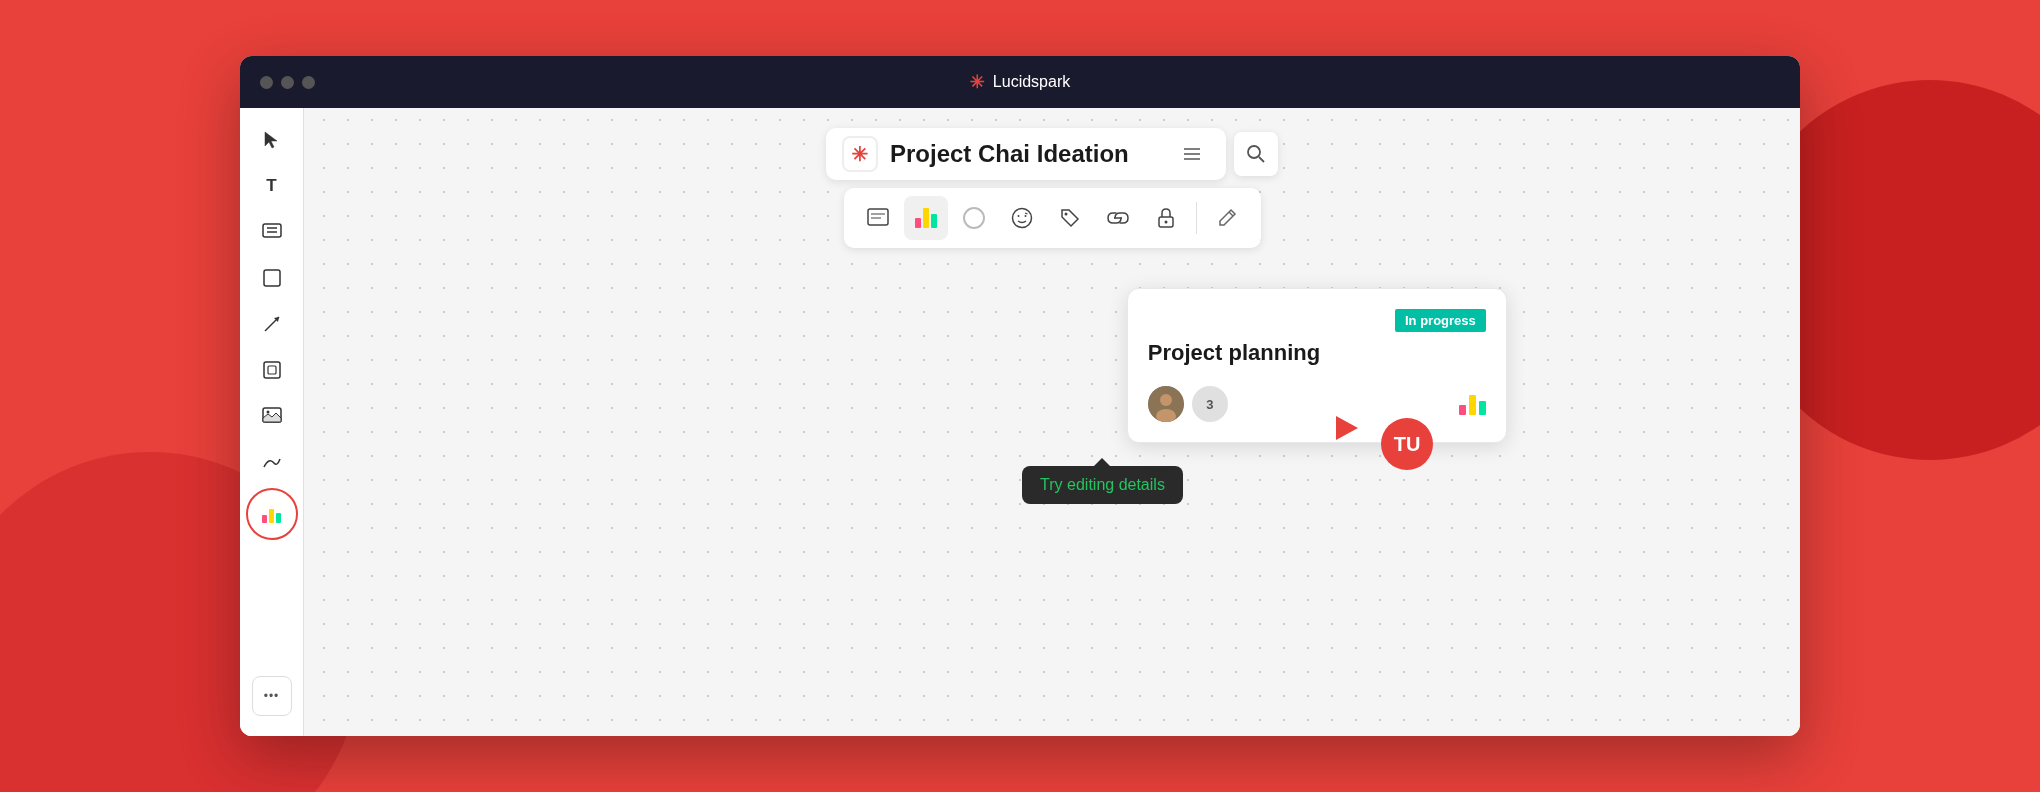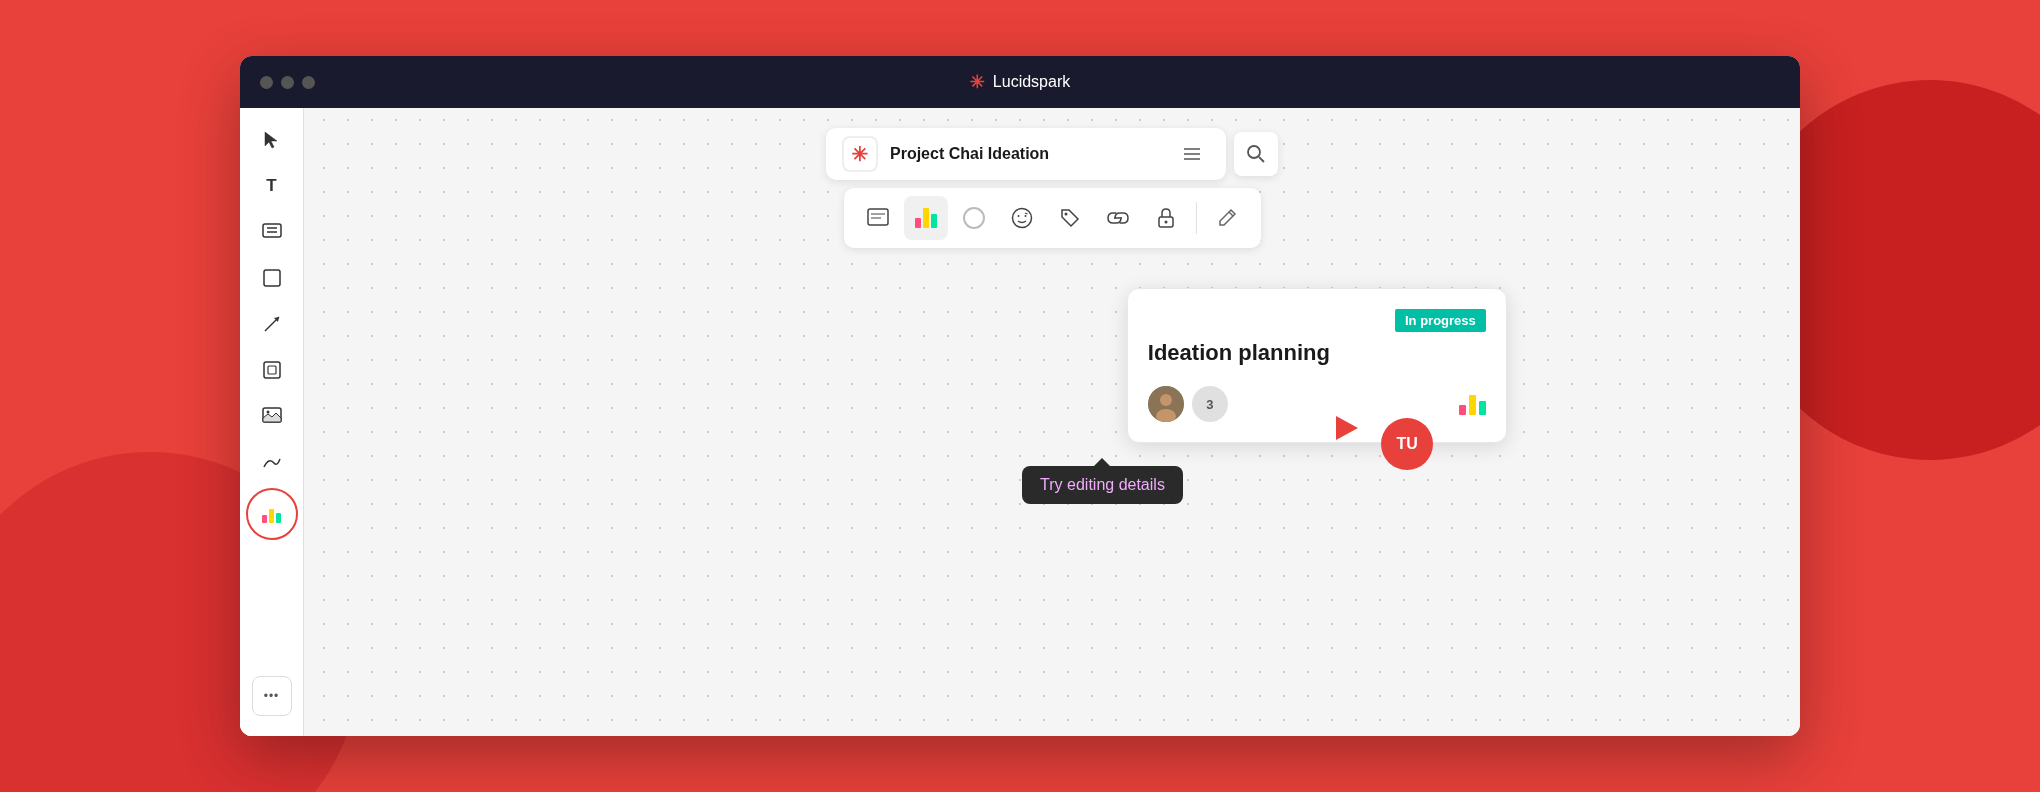--- a/index.html
+++ b/index.html
@@ -207,21 +207,21 @@
       display: flex;
       align-items: center;
       justify-content: center;
     }
     .project-logo .asterisk {
       color: #e8403a;
       font-size: 20px;
       font-weight: bold;
     }
     .project-title {
-      font-size: 16px;
+      font-size: 24px;
       font-weight: 600;
       color: #1a1a1a;
       flex: 1;
     }
     .project-menu-btn {
       width: 36px;
       height: 36px;
       display: flex;
       align-items: center;
       justify-content: center;
@@ -354,21 +354,21 @@
       gap: 3px;
       height: 22px;
     }
 
     
     .tooltip {
       position: absolute;
       top: 358px;
       left: 48%;
       background: #2a2a2a;
-      color: #f0abfc;
+      color: #22c55e;
       padding: 10px 18px;
       border-radius: 8px;
       font-size: 16px;
       font-weight: 500;
       white-space: nowrap;
       z-index: 10;
     }
 
     
     .tooltip::before {
@@ -403,21 +403,21 @@
       top: 310px;
       left: 72%;
       width: 52px;
       height: 52px;
       border-radius: 50%;
       background: #e8403a;
       display: flex;
       align-items: center;
       justify-content: center;
       color: white;
-      font-size: 16px;
+      font-size: 20px;
       font-weight: 700;
       z-index: 10;
     }
 
     
     .project-header-group {
       display: flex;
       align-items: center;
       gap: 8px;
     }
@@ -596,21 +596,21 @@
               <line x1="12" y1="4" x2="16" y2="8" stroke="#666" stroke-width="1.5"></line>
             </svg>
           </div>
         </div>
       </div>
 
       <div class="card">
         <div class="card-header">
           <span class="status-badge">In progress</span>
         </div>
-        <div class="card-title">Ideation planning</div>
+        <div class="card-title">Project planning</div>
         <div class="card-footer">
           <div class="card-users">
             <div class="avatar">
               <svg width="36" height="36" viewBox="0 0 36 36">
                 <circle cx="18" cy="18" r="18" fill="#8b7355"></circle>
                 <circle cx="18" cy="14" r="6" fill="#c4956a"></circle>
                 <ellipse cx="18" cy="30" rx="10" ry="7" fill="#c4956a"></ellipse>
               </svg>
             </div>
             <div class="avatar-count">

